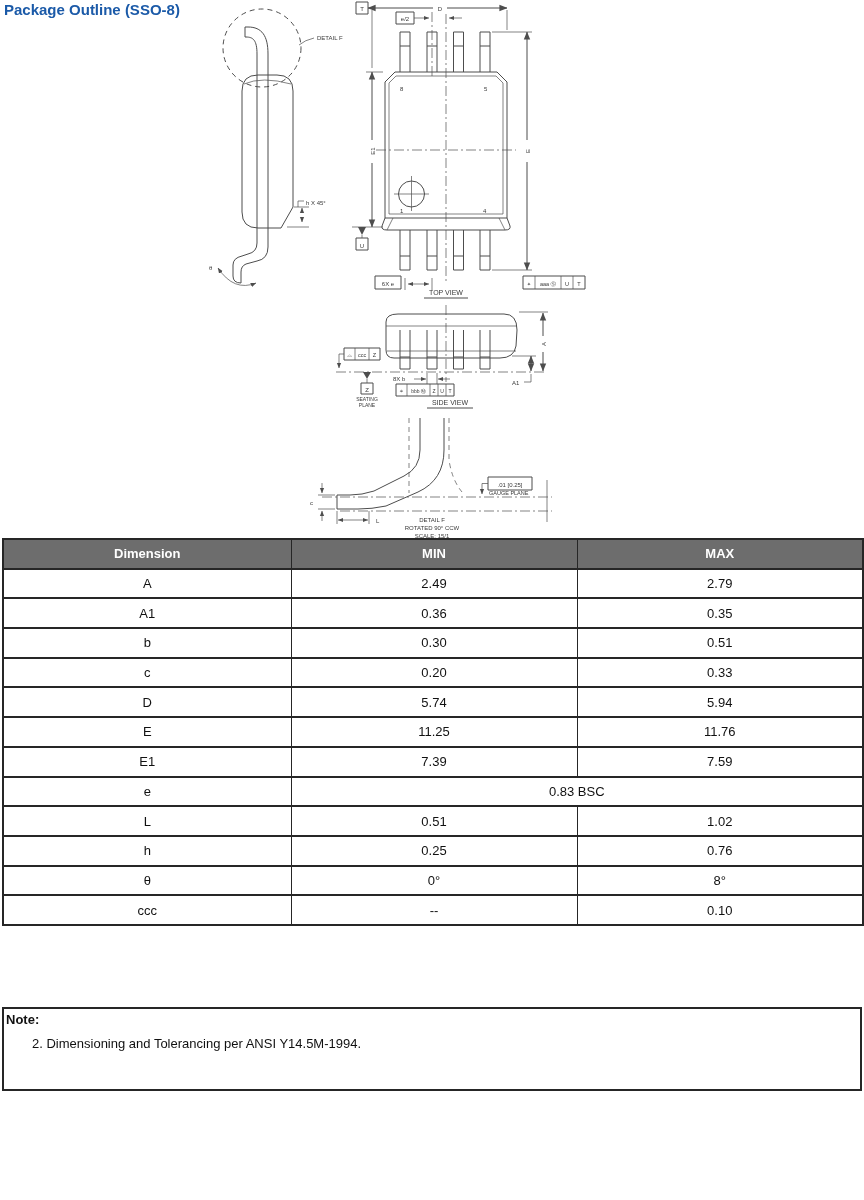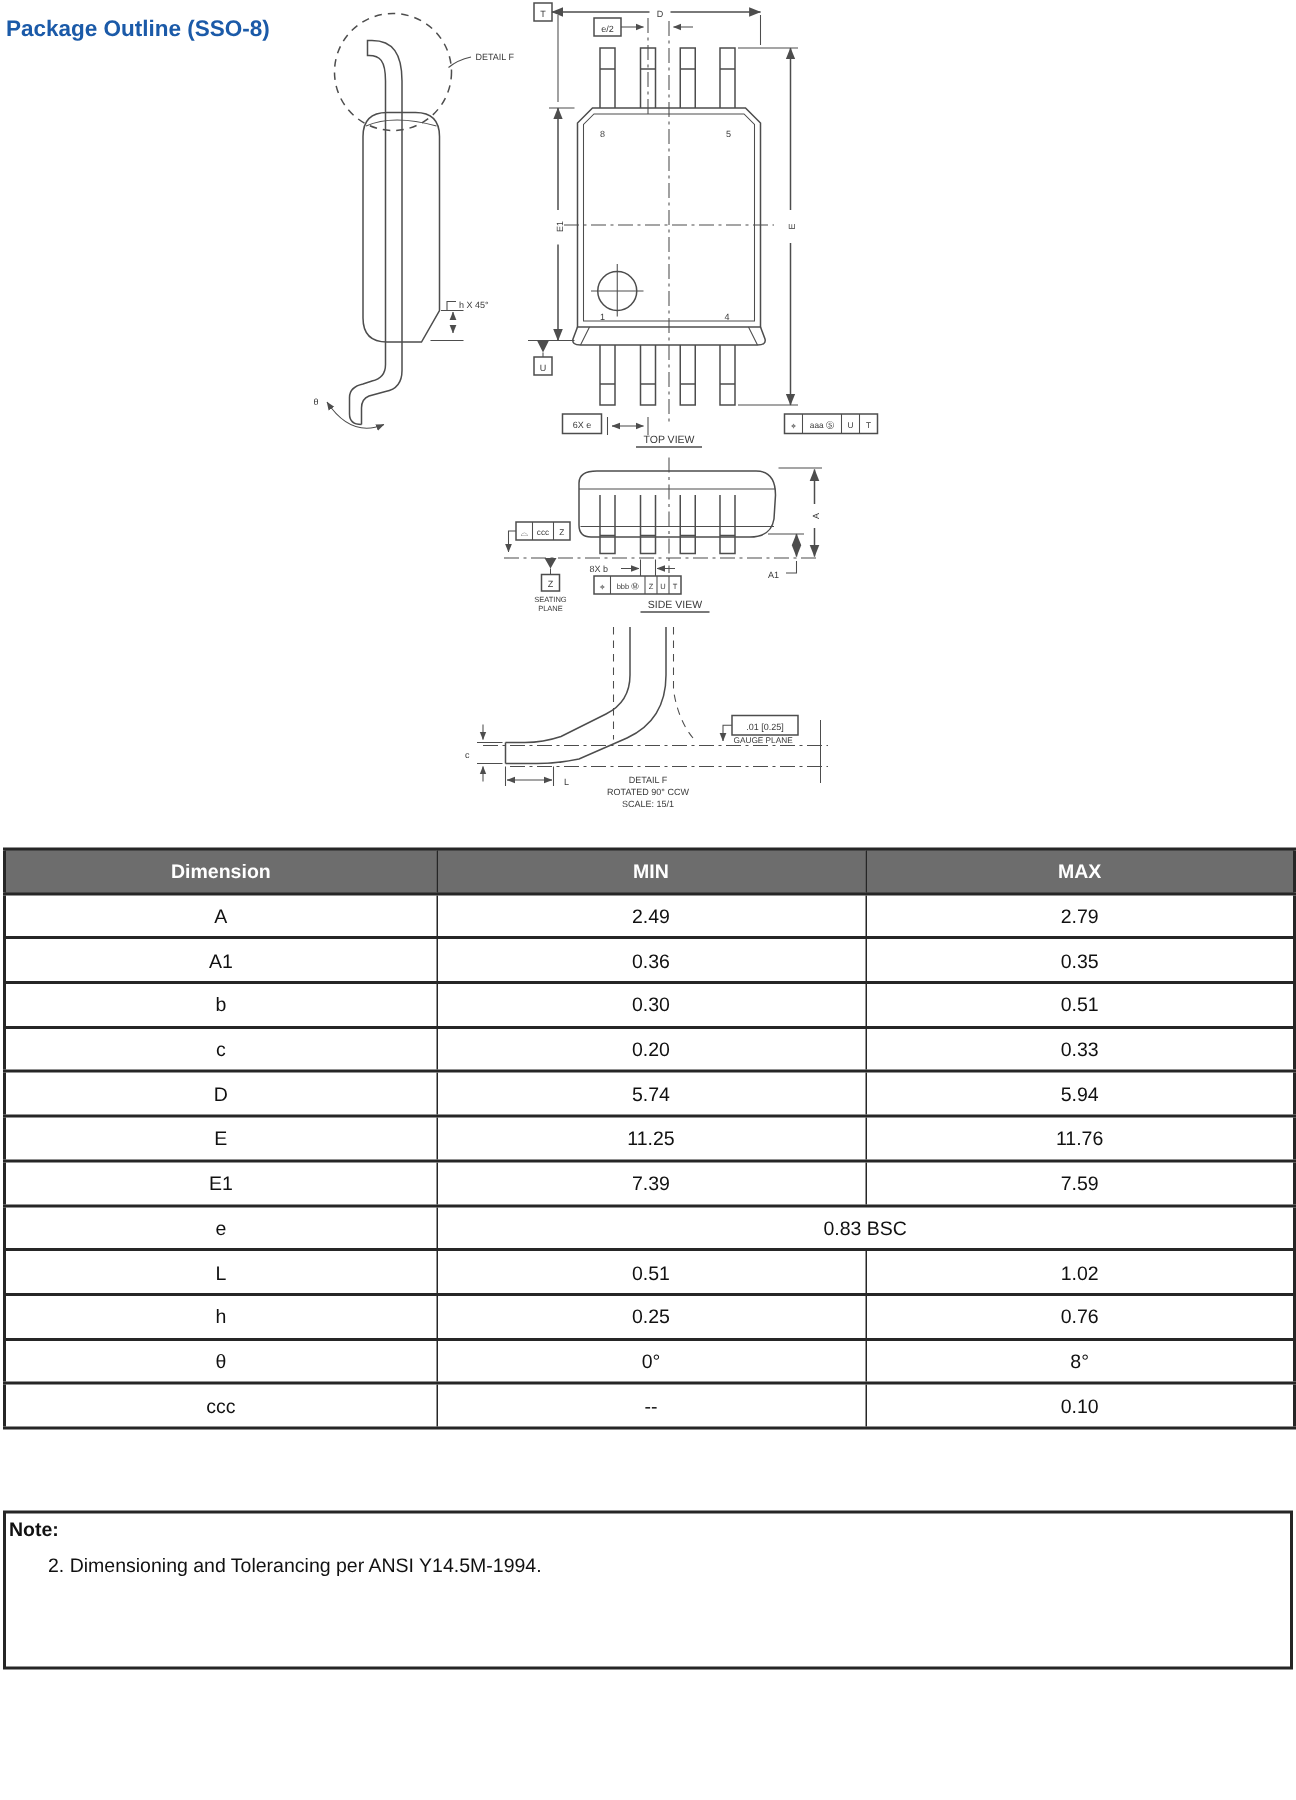--- a/index.html
+++ b/index.html
@@ -1,36 +1,36 @@
 <!DOCTYPE html>
 <html><head>
 <meta charset="utf-8">
 <style>
   html,body{margin:0;padding:0;background:#fff;}
   .page{position:relative;width:864px;height:1200px;background:#fff;
         font-family:"Liberation Sans",sans-serif;overflow:hidden;}
-  .title{position:absolute;top:11px;left:4px;font-size:15px;font-weight:bold;color:#1b5aa8;}
+  .title{position:absolute;top:1px;left:4px;font-size:15px;font-weight:bold;color:#1b5aa8;}
   svg.drawing{position:absolute;top:0;left:0;}
   svg.drawing *{vector-effect:non-scaling-stroke;}
   .ln{stroke:#4d4d4d;stroke-width:1;fill:none;}
   .thin{stroke:#4d4d4d;stroke-width:0.7;fill:none;}
   .dash{stroke-dasharray:5,4;}
   .cline{stroke-dasharray:10,3,2,3;}
   .fillblk{fill:#4d4d4d;stroke:none;}
   text{fill:#3a3a3a;font-size:6.5px;font-family:"Liberation Sans",sans-serif;}
   .t5{font-size:5px;} .t55{font-size:5.5px;} .t6{font-size:6px;} .t7{font-size:7px;}
   .mid{text-anchor:middle;}
-  .tablewrap{position:absolute;top:565px;left:2px;width:736px;}
+  .tablewrap{position:absolute;top:538px;left:2px;width:736px;}
   table{border-collapse:collapse;width:100%;table-layout:fixed;
         border:2px solid #262626;}
   th,td{border-left:1px solid #262626;border-right:1px solid #262626;
         border-top:2px solid #262626;border-bottom:2px solid #262626;
         height:27.7px;text-align:center;font-size:13px;color:#111;padding:0;}
   th{background:#6d6d6d;color:#ffffff;font-weight:bold;font-size:13px;}
-  .notebox{position:absolute;top:1007px;left:2px;width:860px;height:106px;
+  .notebox{position:absolute;top:1007px;left:2px;width:860px;height:84px;
            border:2px solid #262626;box-sizing:border-box;background:#fff;}
   .note-label{font-weight:bold;font-size:13px;color:#111;margin:3px 0 0 2px;}
   .note-item{font-size:13px;color:#111;margin:9px 0 0 28px;}
 </style>
 </head>
 <body>
 
 <div class="page">
 
   <div class="title">Package Outline (SSO-8)</div>

